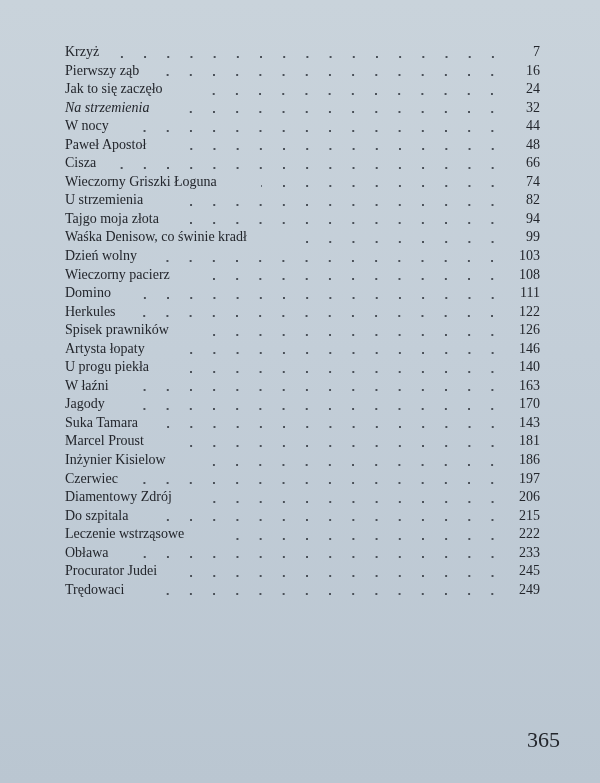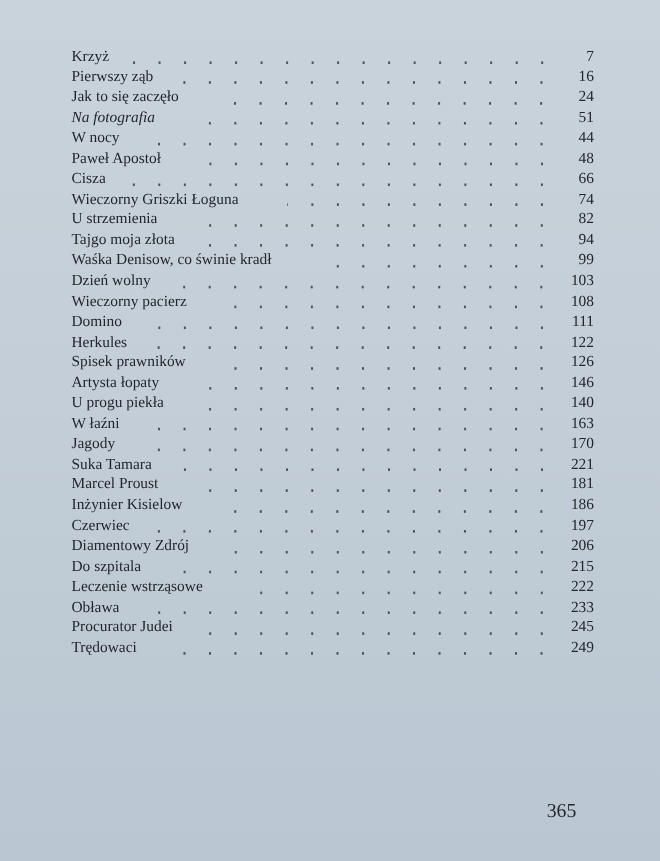--- a/index.html
+++ b/index.html
@@ -57,23 +57,23 @@
     }
     .toc-page {
       position: absolute;
       right: 0;
       top: 0;
       text-align: right;
       min-width: 30px;
     }
     .folio {
       position: absolute;
-      left: 497px;
+      left: 527px;
       top: 727px;
-      font-size: 18px;
+      font-size: 22px;
     }
   </style>
 </head>
 <body>
 
 <div class="page">
   <div class="toc" id="toc">
       <div class="toc-row">
         <div class="leader" style="left: 51.5312px;"></div>
         <span class="toc-title">Krzyż</span>
@@ -84,22 +84,22 @@
         <span class="toc-title">Pierwszy ząb</span>
         <span class="toc-page">16</span>
       </div>
       <div class="toc-row">
         <div class="leader" style="left: 128.469px;"></div>
         <span class="toc-title">Jak to się zaczęło</span>
         <span class="toc-page">24</span>
       </div>
       <div class="toc-row">
         <div class="leader" style="left: 117.203px;"></div>
-        <span class="toc-title italic">Na fotografia</span>
-        <span class="toc-page">51</span>
+        <span class="toc-title italic">Na strzemienia</span>
+        <span class="toc-page">32</span>
       </div>
       <div class="toc-row">
         <div class="leader" style="left: 63.0469px;"></div>
         <span class="toc-title">W nocy</span>
         <span class="toc-page">44</span>
       </div>
       <div class="toc-row">
         <div class="leader" style="left: 108.703px;"></div>
         <span class="toc-title">Paweł Apostoł</span>
         <span class="toc-page">48</span>
@@ -170,21 +170,21 @@
         <span class="toc-page">163</span>
       </div>
       <div class="toc-row">
         <div class="leader" style="left: 58.1719px;"></div>
         <span class="toc-title">Jagody</span>
         <span class="toc-page">170</span>
       </div>
       <div class="toc-row">
         <div class="leader" style="left: 98.6719px;"></div>
         <span class="toc-title">Suka Tamara</span>
-        <span class="toc-page">221</span>
+        <span class="toc-page">143</span>
       </div>
       <div class="toc-row">
         <div class="leader" style="left: 105.844px;"></div>
         <span class="toc-title">Marcel Proust</span>
         <span class="toc-page">181</span>
       </div>
       <div class="toc-row">
         <div class="leader" style="left: 132.281px;"></div>
         <span class="toc-title">Inżynier Kisielow</span>
         <span class="toc-page">186</span>

